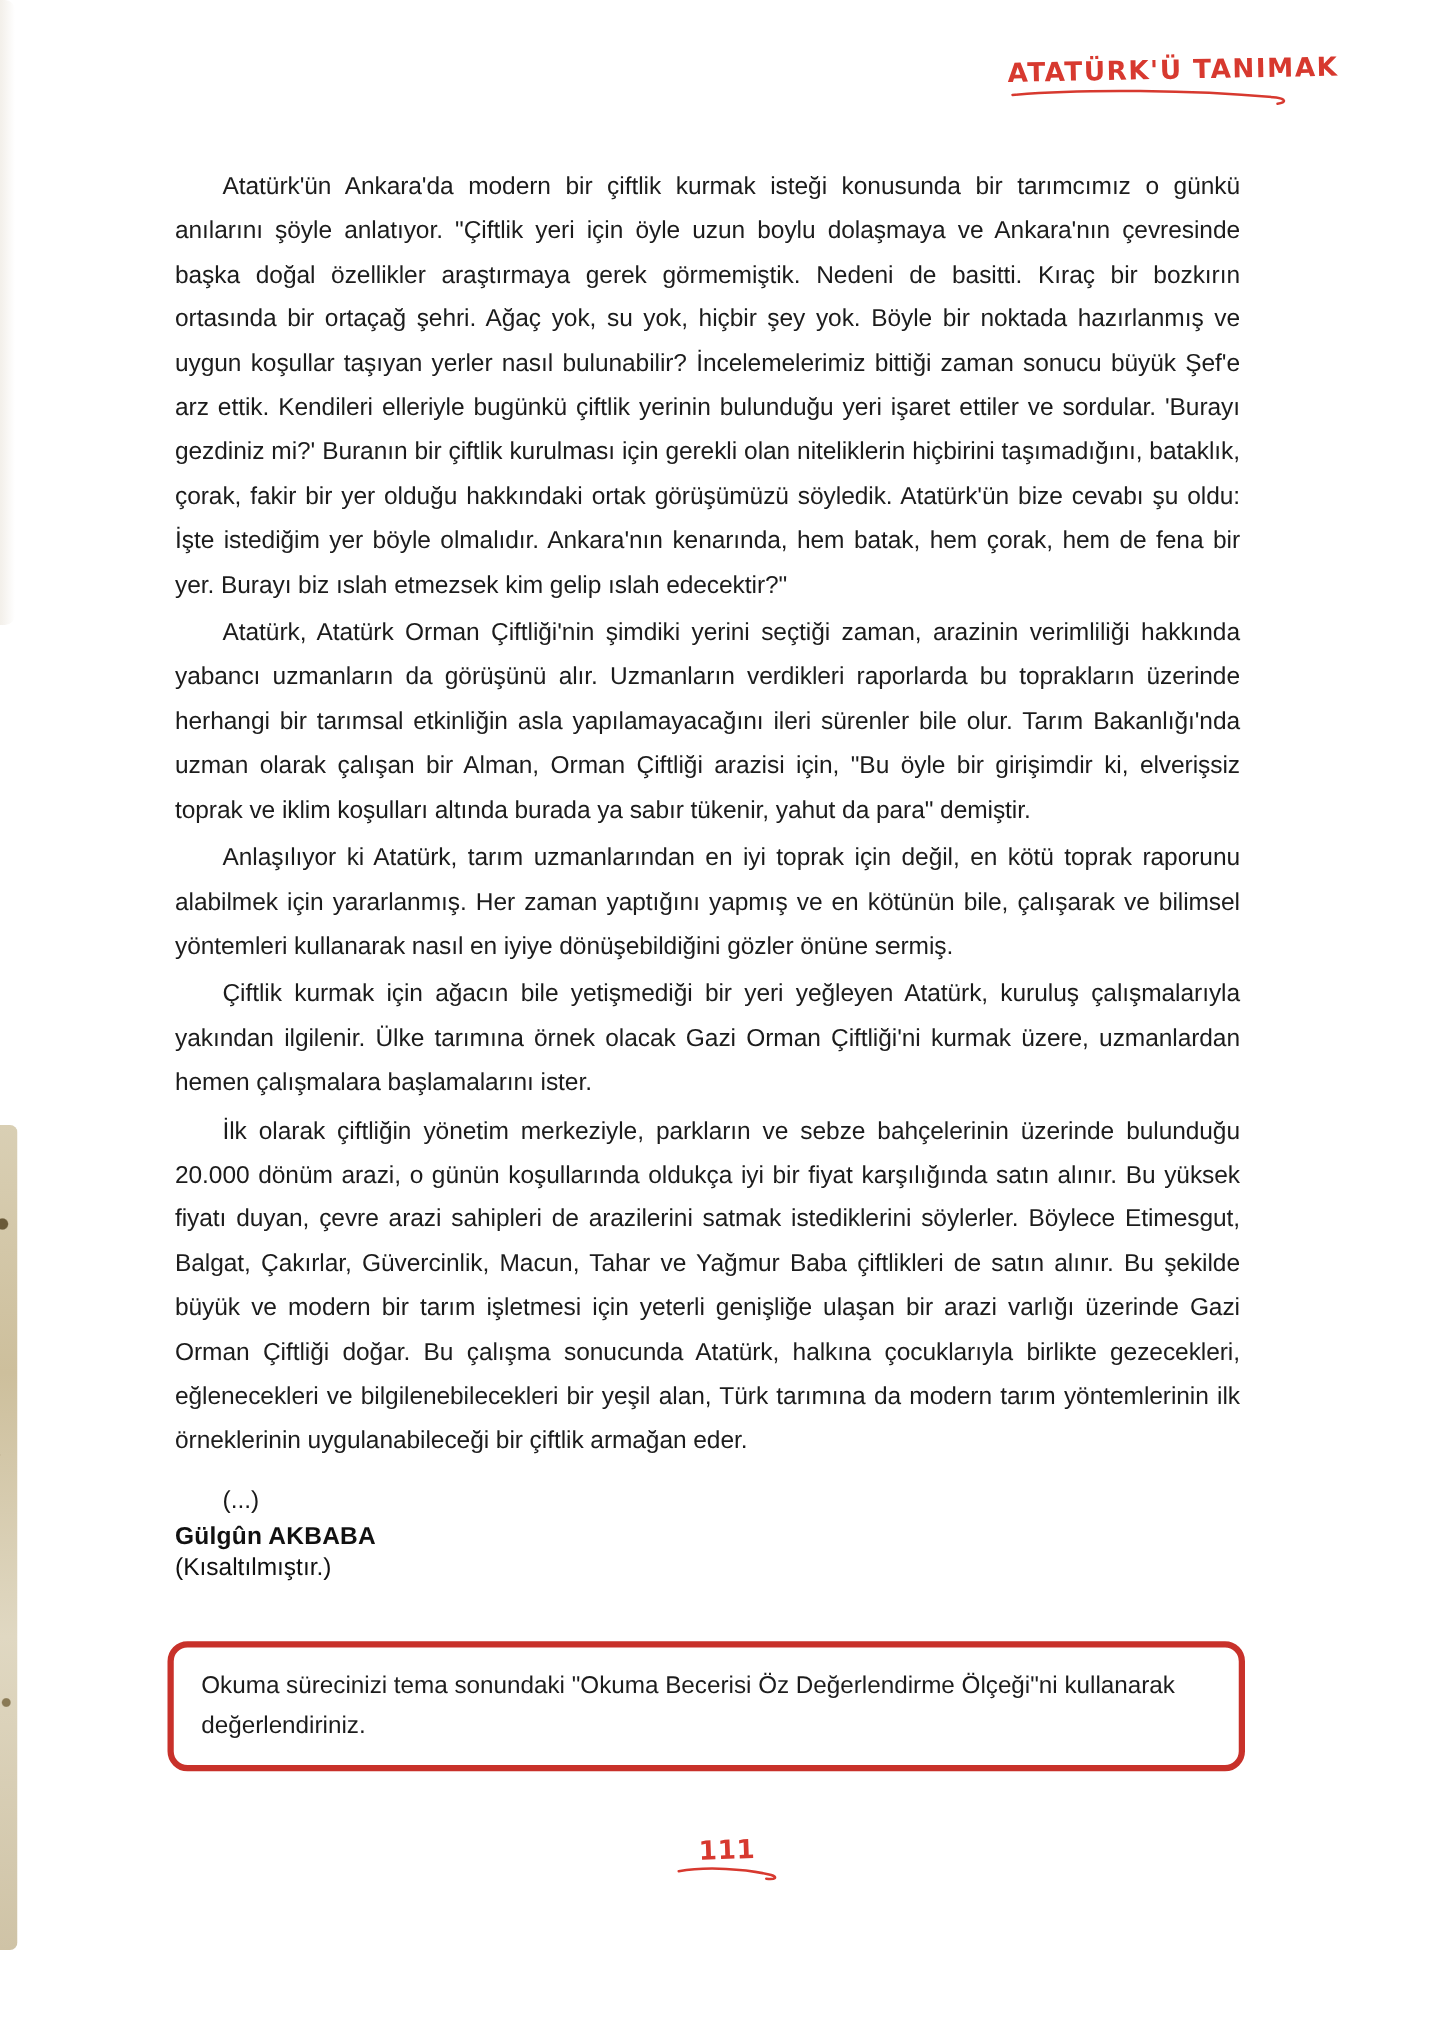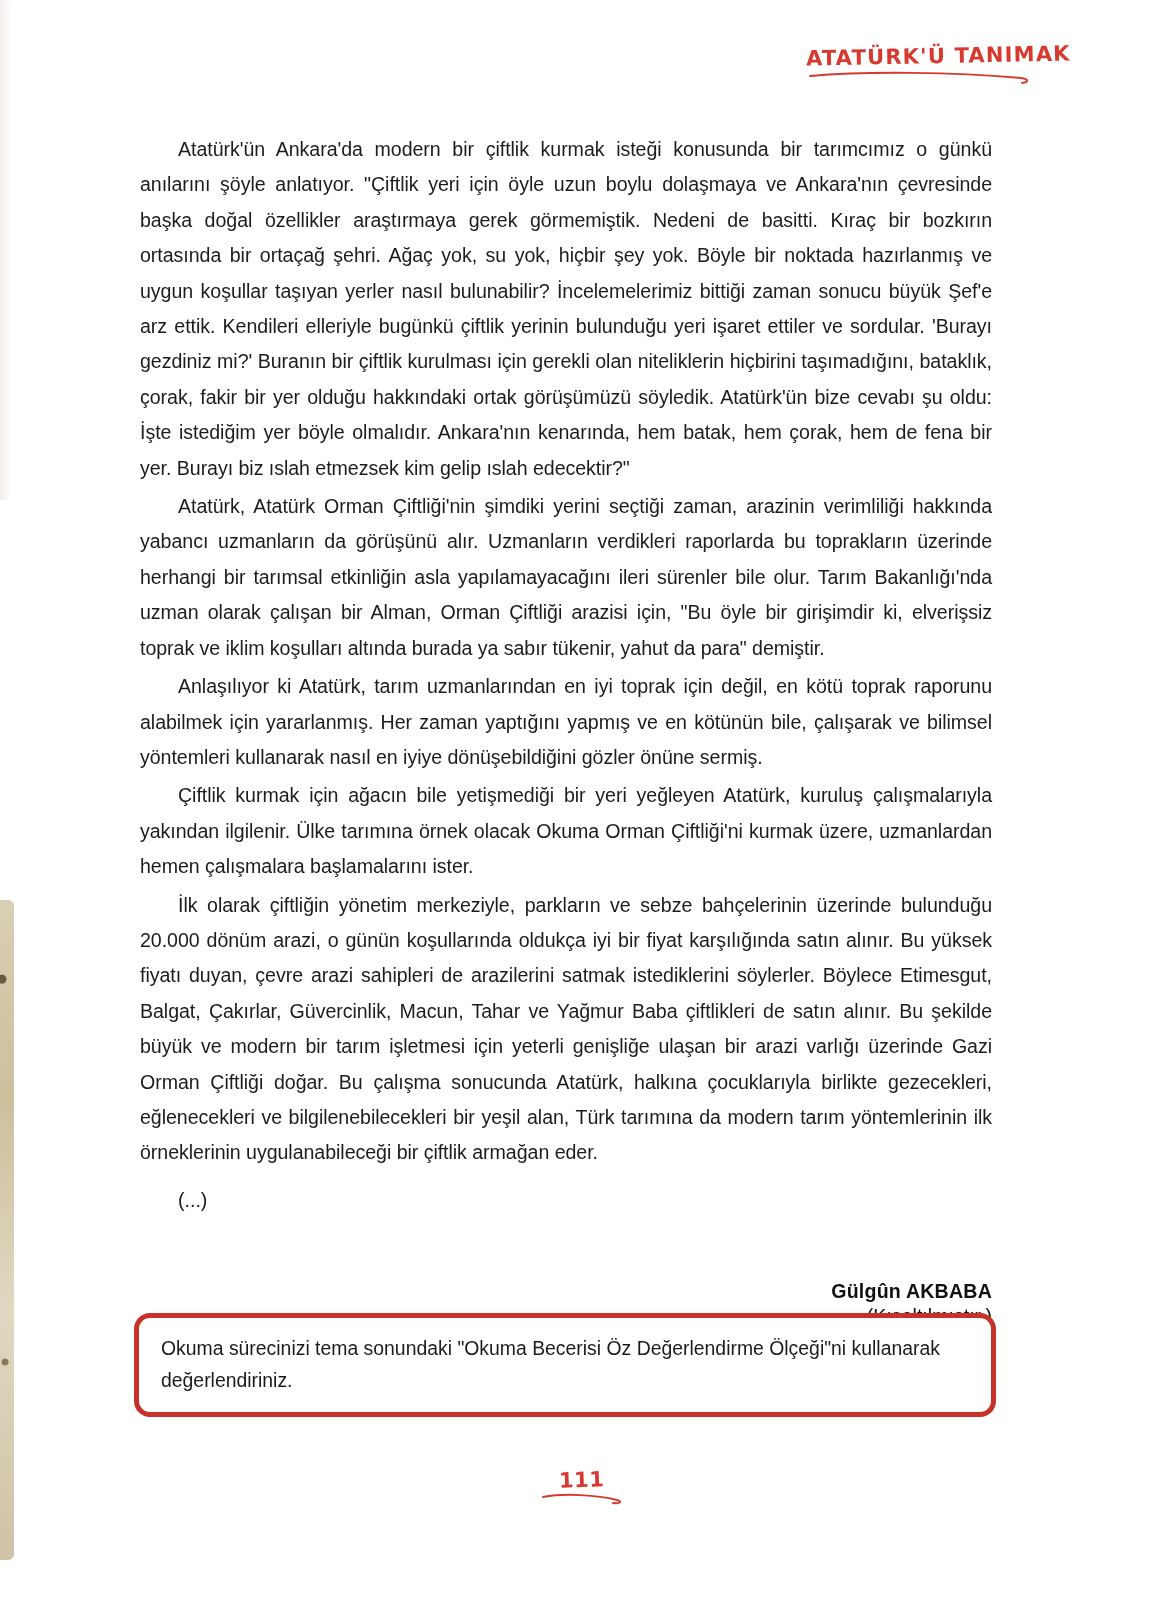--- a/index.html
+++ b/index.html
@@ -80,22 +80,20 @@
     color: #1c1c1c;
   }
   p.ellipsis {
     margin: 12px 0 0 0;
     font-size: 19.6px;
     line-height: 35.4px;
     text-indent: 38px;
   }
 
   .signature {
-    margin-top: 62px;
-    text-align: right;
     padding-right: 16px;
   }
   .sig-name {
     font-size: 19.6px;
     font-weight: bold;
     letter-spacing: 0.2px;
     color: #111;
   }
   .sig-note {
     font-size: 19.6px;
@@ -155,21 +153,21 @@
   <span class="header-title">ATATÜRK'Ü TANIMAK</span>
   <svg class="header-swoosh" width="230" height="16" viewBox="0 0 230 16">
     <path d="M4 6 C 60 1, 150 2, 215 8 C 222 9, 224 12, 216 13" fill="none" stroke="#d7392f" stroke-width="2" stroke-linecap="round"></path>
   </svg>
 </div>
 
 <div class="content">
   <p class="para">Atatürk'ün Ankara'da modern bir çiftlik kurmak isteği konusunda bir tarımcımız o günkü anılarını şöyle anlatıyor. "Çiftlik yeri için öyle uzun boylu dolaşmaya ve Ankara'nın çevresinde başka doğal özellikler araştırmaya gerek görmemiştik. Nedeni de basitti. Kıraç bir bozkırın ortasında bir ortaçağ şehri. Ağaç yok, su yok, hiçbir şey yok. Böyle bir noktada hazırlanmış ve uygun koşullar taşıyan yerler nasıl bulunabilir? İncelemelerimiz bittiği zaman sonucu büyük Şef'e arz ettik. Kendileri elleriyle bugünkü çiftlik yerinin bulunduğu yeri işaret ettiler ve sordular. 'Burayı gezdiniz mi?' Buranın bir çiftlik kurulması için gerekli olan niteliklerin hiçbirini taşımadığını, bataklık, çorak, fakir bir yer olduğu hakkındaki ortak görüşümüzü söyledik. Atatürk'ün bize cevabı şu oldu: İşte istediğim yer böyle olmalıdır. Ankara'nın kenarında, hem batak, hem çorak, hem de fena bir yer. Burayı biz ıslah etmezsek kim gelip ıslah edecektir?"</p>
   <p class="para">Atatürk, Atatürk Orman Çiftliği'nin şimdiki yerini seçtiği zaman, arazinin verimliliği hakkında yabancı uzmanların da görüşünü alır. Uzmanların verdikleri raporlarda bu toprakların üzerinde herhangi bir tarımsal etkinliğin asla yapılamayacağını ileri sürenler bile olur. Tarım Bakanlığı'nda uzman olarak çalışan bir Alman, Orman Çiftliği arazisi için, "Bu öyle bir girişimdir ki, elverişsiz toprak ve iklim koşulları altında burada ya sabır tükenir, yahut da para" demiştir.</p>
   <p class="para">Anlaşılıyor ki Atatürk, tarım uzmanlarından en iyi toprak için değil, en kötü toprak raporunu alabilmek için yararlanmış. Her zaman yaptığını yapmış ve en kötünün bile, çalışarak ve bilimsel yöntemleri kullanarak nasıl en iyiye dönüşebildiğini gözler önüne sermiş.</p>
-  <p class="para">Çiftlik kurmak için ağacın bile yetişmediği bir yeri yeğleyen Atatürk, kuruluş çalışmalarıyla yakından ilgilenir. Ülke tarımına örnek olacak Okuma Orman Çiftliği'ni kurmak üzere, uzmanlardan hemen çalışmalara başlamalarını ister.</p>
+  <p class="para">Çiftlik kurmak için ağacın bile yetişmediği bir yeri yeğleyen Atatürk, kuruluş çalışmalarıyla yakından ilgilenir. Ülke tarımına örnek olacak Gazi Orman Çiftliği'ni kurmak üzere, uzmanlardan hemen çalışmalara başlamalarını ister.</p>
   <p class="para">İlk olarak çiftliğin yönetim merkeziyle, parkların ve sebze bahçelerinin üzerinde bulunduğu 20.000 dönüm arazi, o günün koşullarında oldukça iyi bir fiyat karşılığında satın alınır. Bu yüksek fiyatı duyan, çevre arazi sahipleri de arazilerini satmak istediklerini söylerler. Böylece Etimesgut, Balgat, Çakırlar, Güvercinlik, Macun, Tahar ve Yağmur Baba çiftlikleri de satın alınır. Bu şekilde büyük ve modern bir tarım işletmesi için yeterli genişliğe ulaşan bir arazi varlığı üzerinde Gazi Orman Çiftliği doğar. Bu çalışma sonucunda Atatürk, halkına çocuklarıyla birlikte gezecekleri, eğlenecekleri ve bilgilenebilecekleri bir yeşil alan, Türk tarımına da modern tarım yöntemlerinin ilk örneklerinin uygulanabileceği bir çiftlik armağan eder.</p>
   <p class="ellipsis">(...)</p>
 
   <div class="signature">
     <div class="sig-name">Gülgûn AKBABA</div>
     <div class="sig-note">(Kısaltılmıştır.)</div>
   </div>
 </div>
 
 <div class="callout">

